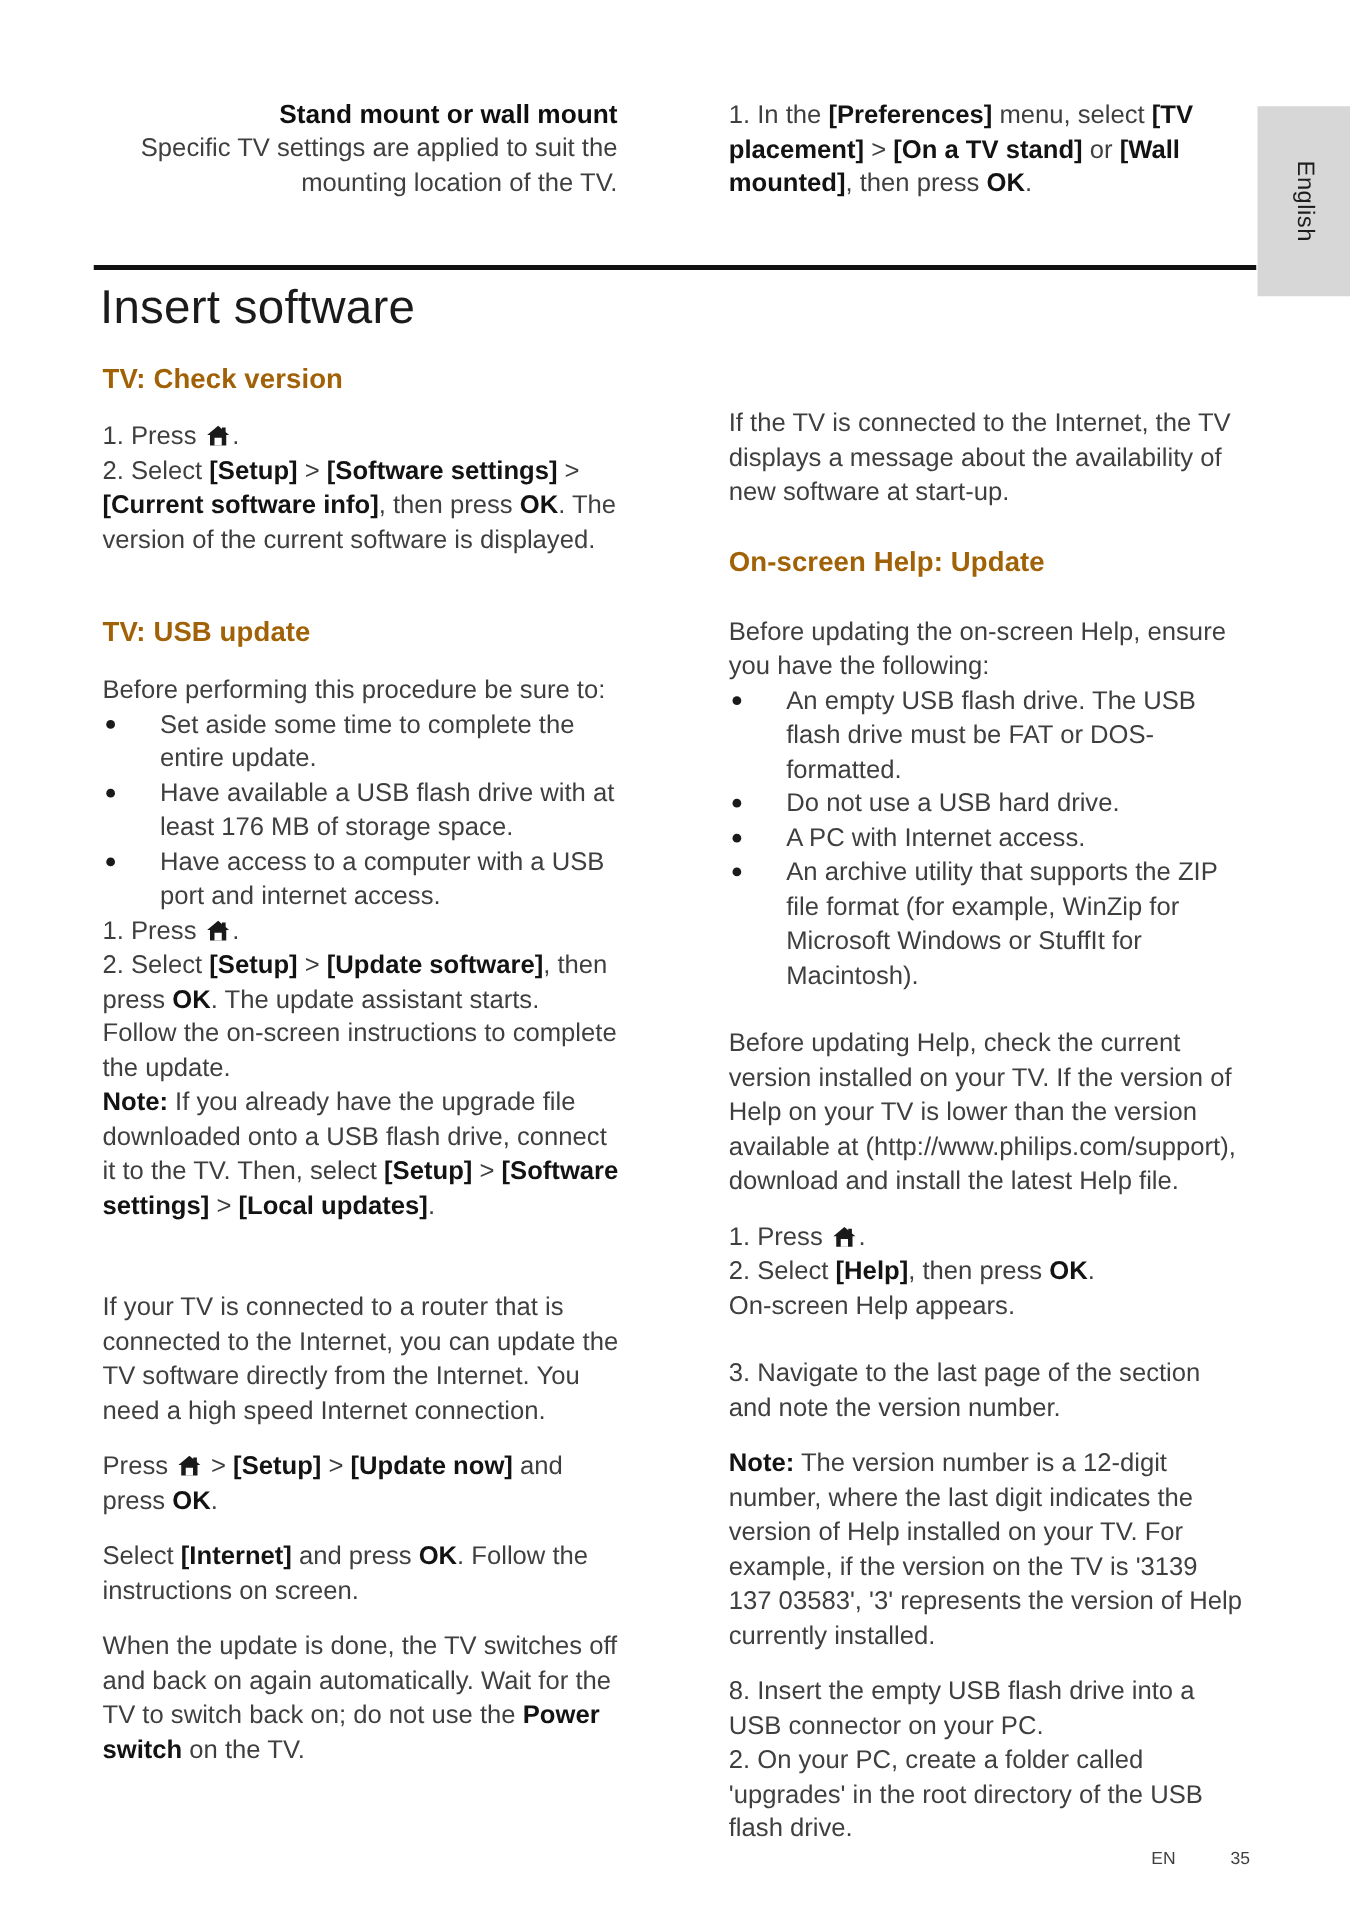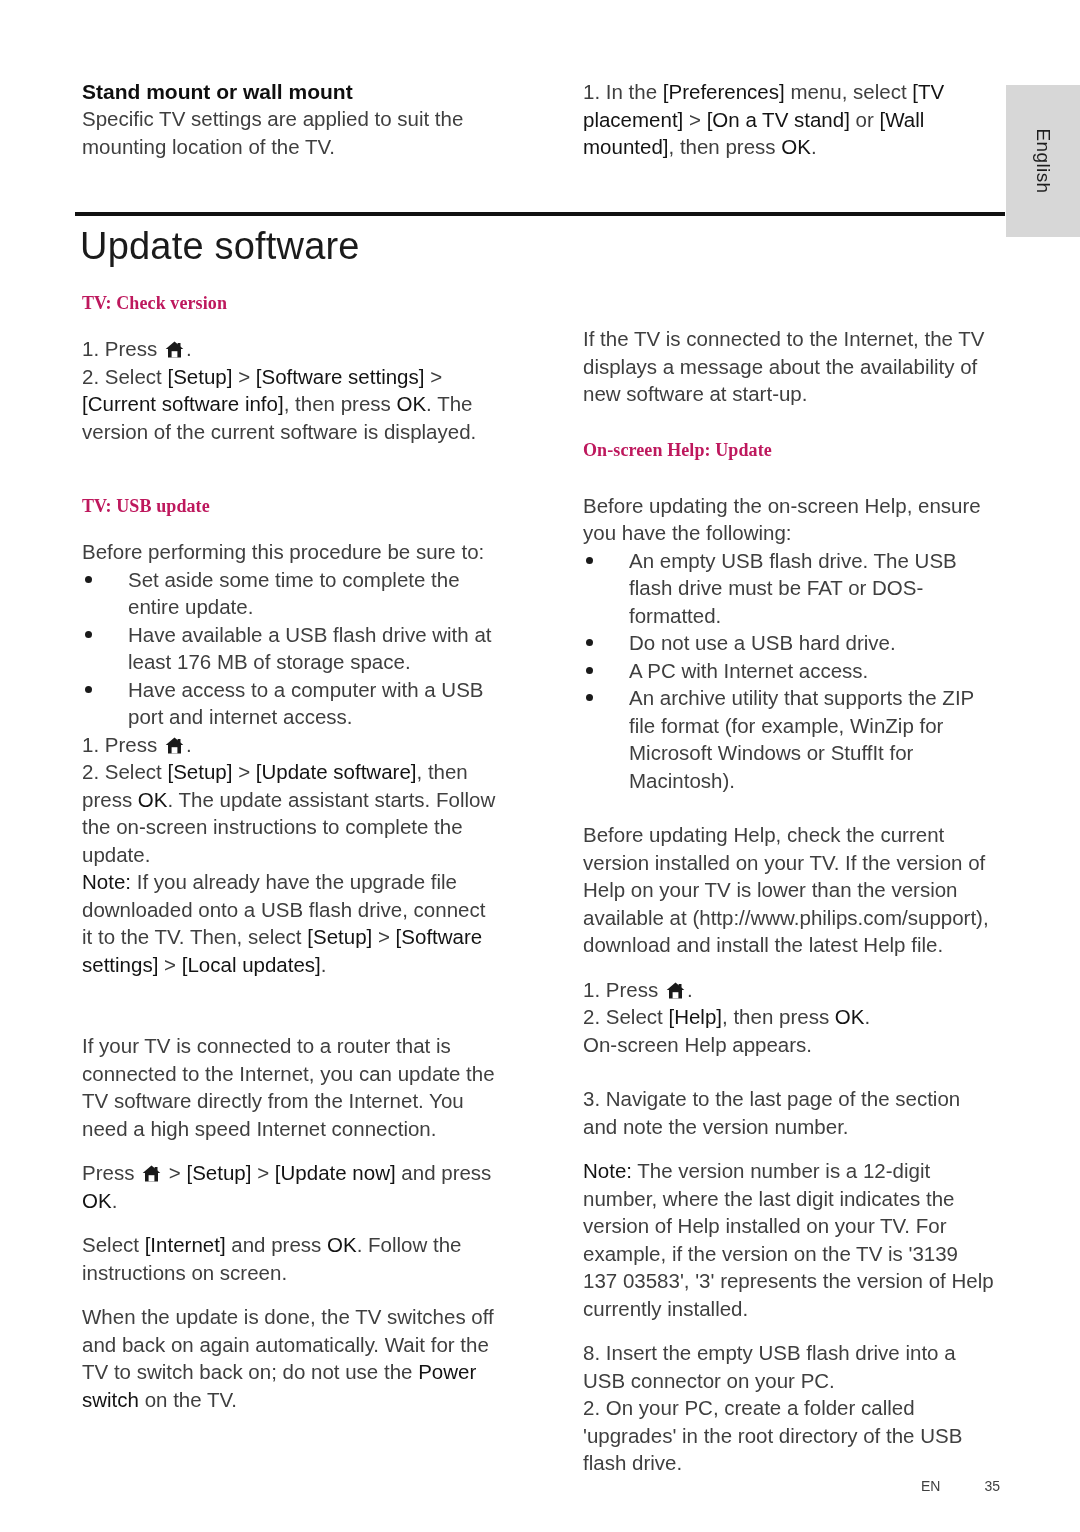--- a/index.html
+++ b/index.html
@@ -58,21 +58,21 @@
     margin: 0 0 0 0;
     font-size: 20.5px;
     line-height: 27.5px;
     color: #3f3f3f;
     font-family: "Liberation Sans", sans-serif;
   }
   p + p { margin-top: 17px; }
   p.tight + p.tight { margin-top: 0; }
 
   b, .b {
-    font-weight: normal;
+    font-weight: bold;
     color: #131313;
   }
 
   h3.sub {
     margin: 0 0 0 0;
     font-size: 21px;
     line-height: 27px;
     font-weight: bold;
     color: #0f0f0f;
     font-family: "Liberation Sans", sans-serif;
@@ -105,26 +105,26 @@
     position: absolute;
     width: 414px;
   }
   .body-left  { left: 82px;  top: 288px; }
   .body-right { left: 583px; top: 325px; }
 
   .block { margin-bottom: 0; }
 
   h2.section {
     margin: 0;
-    font-size: 18px;
+    font-size: 22px;
     line-height: 30px;
     font-weight: bold;
-    color: #be185d;
+    color: #a16207;
     letter-spacing: 0.1px;
-    font-family: Liberation Serif, serif;
+    font-family: Liberation Sans, sans-serif;
   }
 
   ul.bullets {
     list-style: none;
     margin: 0;
     padding: 0;
   }
   ul.bullets li {
     position: relative;
     padding-left: 46px;
@@ -173,31 +173,31 @@
 </style>
 </head>
 <body>
 
 <div class="page">
 
   <div class="lang-tab">
     <span class="lang-text">English</span>
   </div>
 
-  <div class="col col-left" style="top:78px;">
+  <div class="col col-left" style="top:78px;text-align:right;">
     <h3 class="sub">Stand mount or wall mount</h3>
     <p class="tight">Specific TV settings are applied to suit the mounting location of the TV.</p>
   </div>
 
   <div class="col col-right" style="top:78px;">
     <p><span>1. In the </span><b>[Preferences]</b><span> menu, select </span><b>[TV placement]</b><span> &gt; </span><b>[On a TV stand]</b><span> or </span><b>[Wall mounted]</b><span>, then press </span><b>OK</b><span>.</span></p>
   </div>
 
   <div class="rule"></div>
-  <h1 class="title">Update software</h1>
+  <h1 class="title">Insert software</h1>
 
   <div class="body-col body-left">
 
     <div class="block">
       <h2 class="section">TV: Check version</h2>
       <div class="spacer-sm"></div>
       <p class="tight"><span>1. Press </span><span class="home-icon"><svg width="19" height="17" viewBox="0 0 19 17">
               <path d="M9.5 0.6 L0.7 8.0 L3.0 8.0 L3.0 16.4 L16.0 16.4 L16.0 8.0 L18.3 8.0 Z" fill="#1a1a1a"></path>
               <rect x="12.6" y="2.0" width="2.9" height="4.0" fill="#1a1a1a"></rect>
               <rect x="6.6" y="10.2" width="5.8" height="6.2" fill="#ffffff"></rect>

